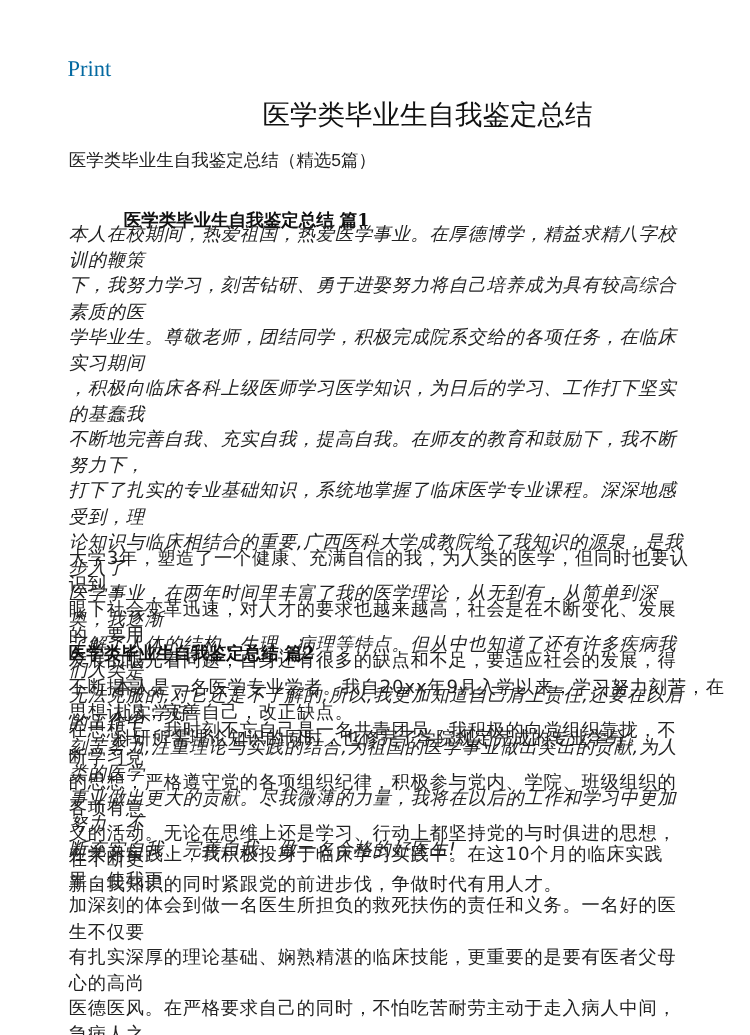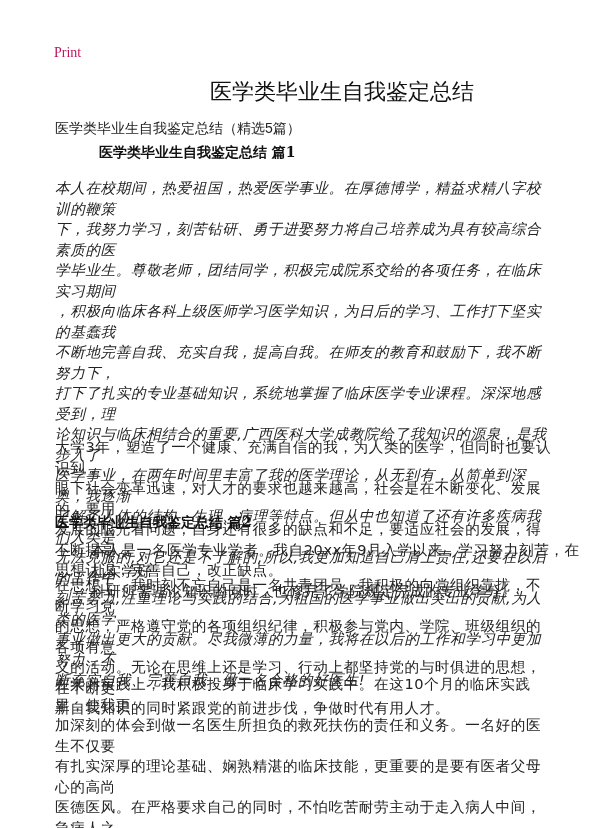--- a/index.html
+++ b/index.html
@@ -1,19 +1,19 @@
 <!DOCTYPE html>
 <html><head>
 <meta charset="utf-8">
 <style>
   html, body { margin: 0; padding: 0; background: #ffffff; }
   body { width: 600px; height: 828px; overflow: hidden; position: relative; color: #1a1a1a; }
   .print-link {
     position: absolute; left: 54px; top: 45px;
-    font-family: "Liberation Serif", "DejaVu Serif", serif; font-size: 14px; color: #be185d;
+    font-family: "Liberation Serif", "DejaVu Serif", serif; font-size: 18px; color: #0369a1;
   }
   .title {
     position: absolute; left: 16px; top: 77px; width: 576px; text-align: center;
     font-family: "DejaVu Sans", sans-serif; font-size: 22px; font-weight: normal; color: #111; margin: 0; padding-left: 38px;
   }
   .subtitle {
     position: absolute; left: 55px; top: 120px;
     font-family: Liberation Sans, sans-serif; font-size: 14px; color: #222;
   }
   .section-heading {
@@ -28,21 +28,21 @@
 </style>
 </head>
 <body>
 
 <a class="print-link">Print</a>
 
 <h1 class="title">医学类毕业生自我鉴定总结</h1>
 
 <div class="subtitle">医学类毕业生自我鉴定总结（精选5篇）</div>
 
-<h2 class="section-heading" style="top:144px;padding-left:44px;">医学类毕业生自我鉴定总结 篇1</h2>
+<h2 class="section-heading" style="top:168px;padding-left:44px;">医学类毕业生自我鉴定总结 篇1</h2>
 
 <p class="para" style="top:178px;font-style:italic;">本人在校期间，热爱祖国，热爱医学事业。在厚德博学，精益求精八字校训的鞭策
 下，我努力学习，刻苦钻研、勇于进娶努力将自己培养成为具有较高综合素质的医
 学毕业生。尊敬老师，团结同学，积极完成院系交给的各项任务，在临床实习期间
 ，积极向临床各科上级医师学习医学知识，为日后的学习、工作打下坚实的基蠢我
 不断地完善自我、充实自我，提高自我。在师友的教育和鼓励下，我不断努力下，
 打下了扎实的专业基础知识，系统地掌握了临床医学专业课程。深深地感受到，理
 论知识与临床相结合的重要,广西医科大学成教院给了我知识的源泉，是我步入了
 医学事业，在两年时间里丰富了我的医学理论，从无到有，从简单到深奥，我逐渐
 了解了人体的结构，生理、病理等特点。但从中也知道了还有许多疾病我们人类是

